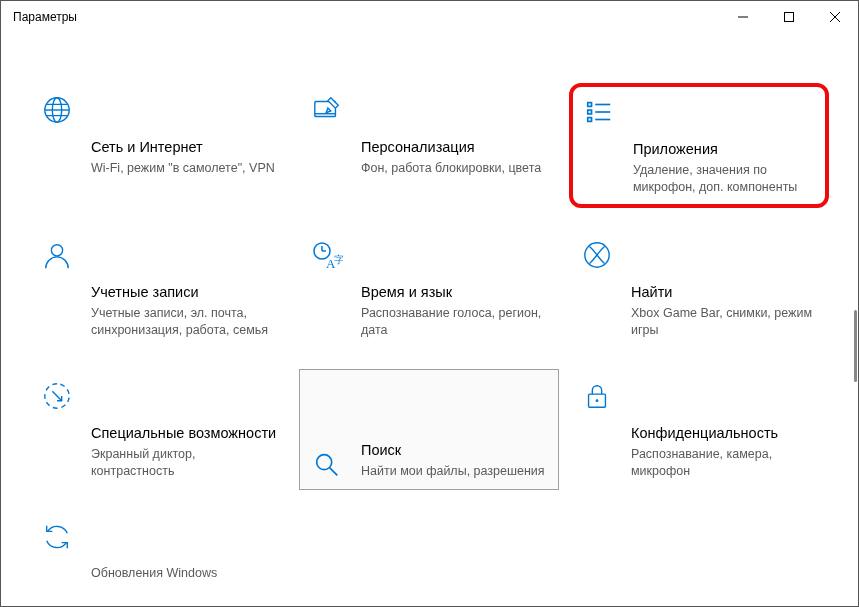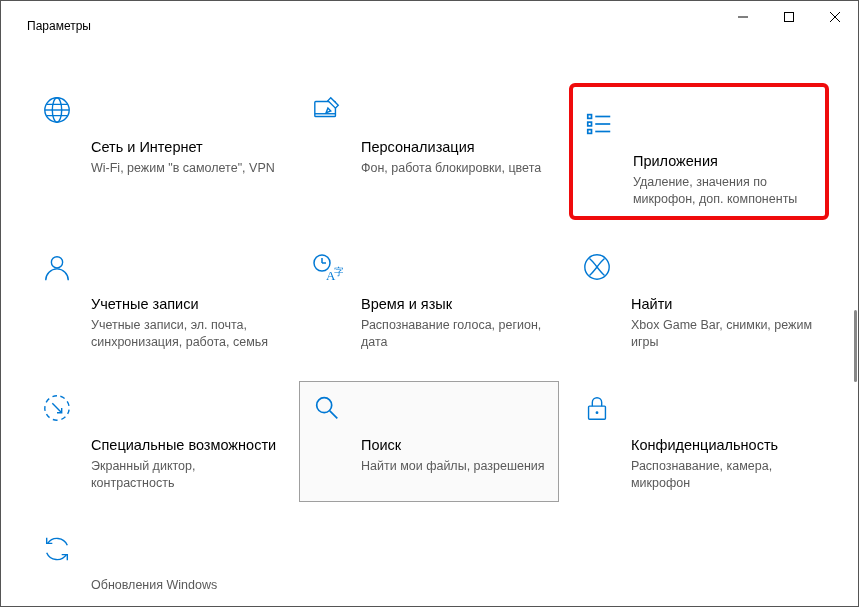--- a/index.html
+++ b/index.html
@@ -9,22 +9,22 @@
     background: #fff;
     width: 859px;
     height: 607px;
     overflow: hidden;
     position: relative;
     border: 1px solid #555;
   }
   .titlebar {
     height: 32px;
     display: flex;
-    align-items: flex-end;
-    padding-left: 26px;
+    align-items: center;
+    padding-left: 12px;
     font-size: 12px;
     color: #000;
   }
   .titlebar-controls {
     position: absolute;
     right: 0; top: 0;
     display: flex;
     height: 32px;
   }
   .tb-btn {
@@ -49,25 +49,26 @@
   }
   .tile {
     display: flex;
     padding: 10px 8px;
     min-height: 92px;
   }
   .tile.hover {
     border: 1px solid #9f9f9f;
     background: #fafafa;
     padding: 9px 7px;
+    align-items: flex-end;
   }
   .tile.highlighted {
     border: 4px solid #ef0b0c;
-    border-radius: 6px;
-    padding: 20px 4px 8px 6px;
+    border-radius: 12px;
+    padding: 8px 4px 8px 6px;
   }
   .tile-icon {
     width: 40px;
     flex: 0 0 40px;
     display: flex;
     justify-content: center;
     padding-top: 2px;
     color: #0078d4;
   }
   .tile-icon svg { stroke: #0078d4; }

